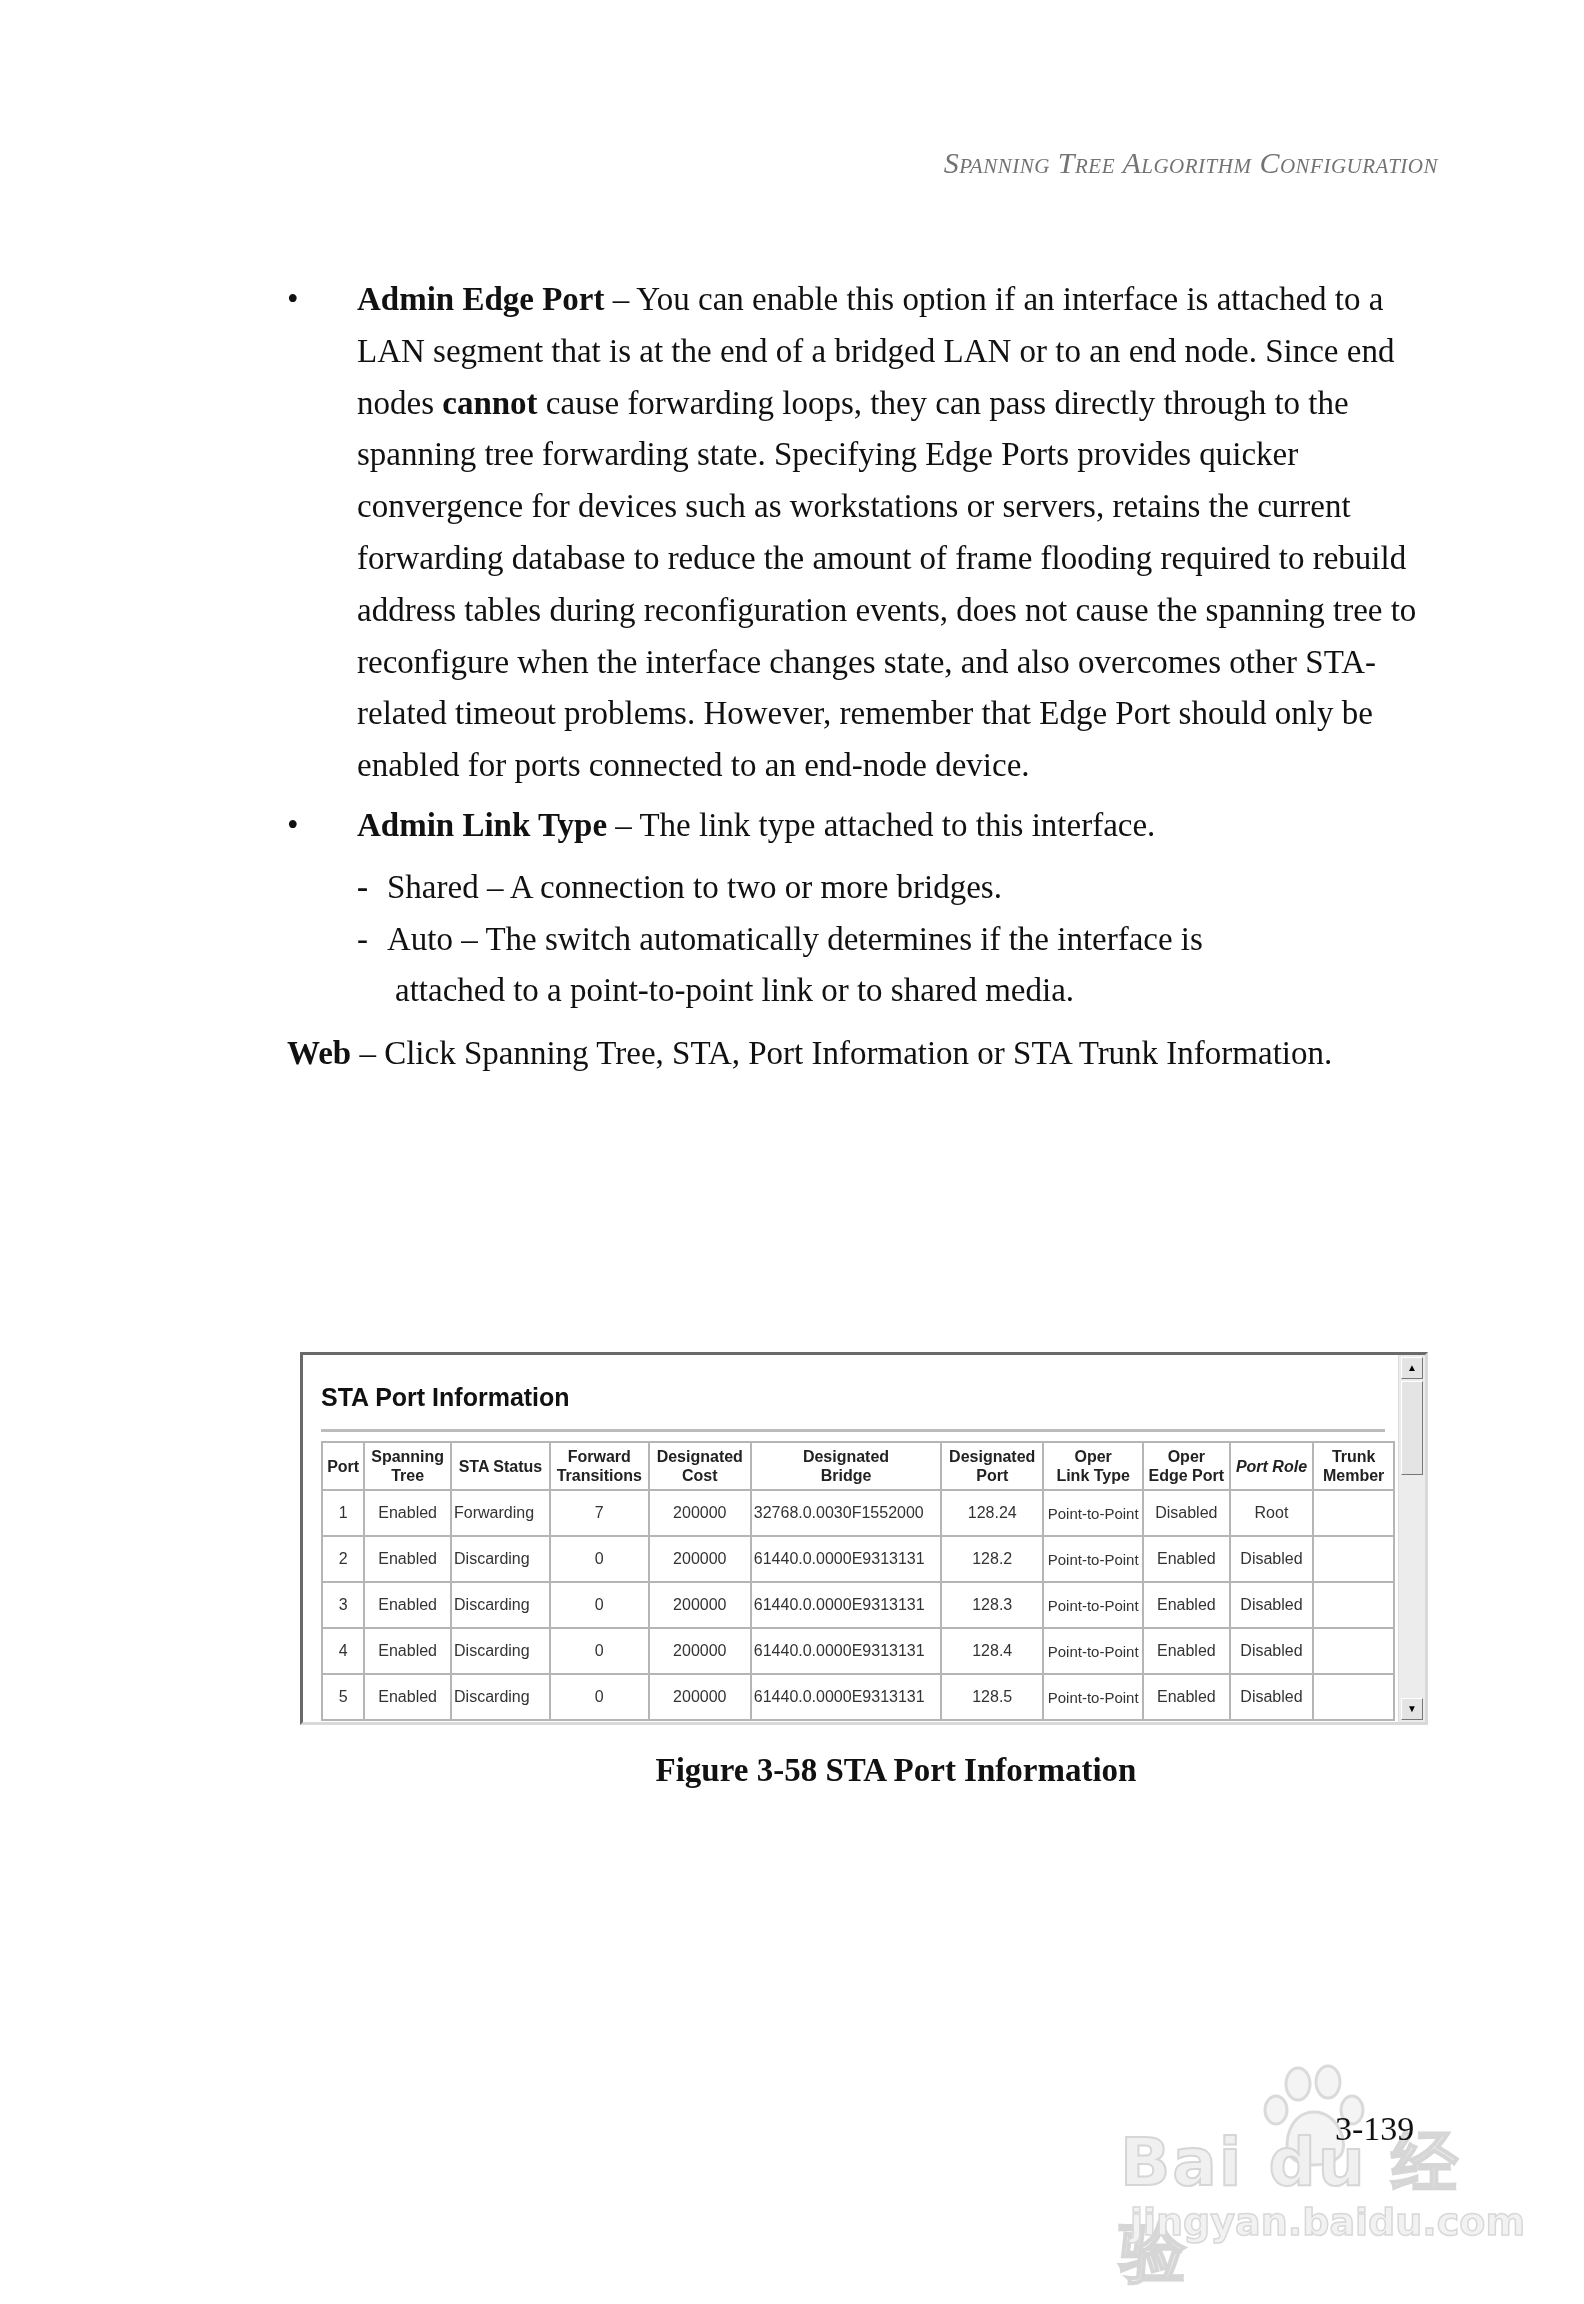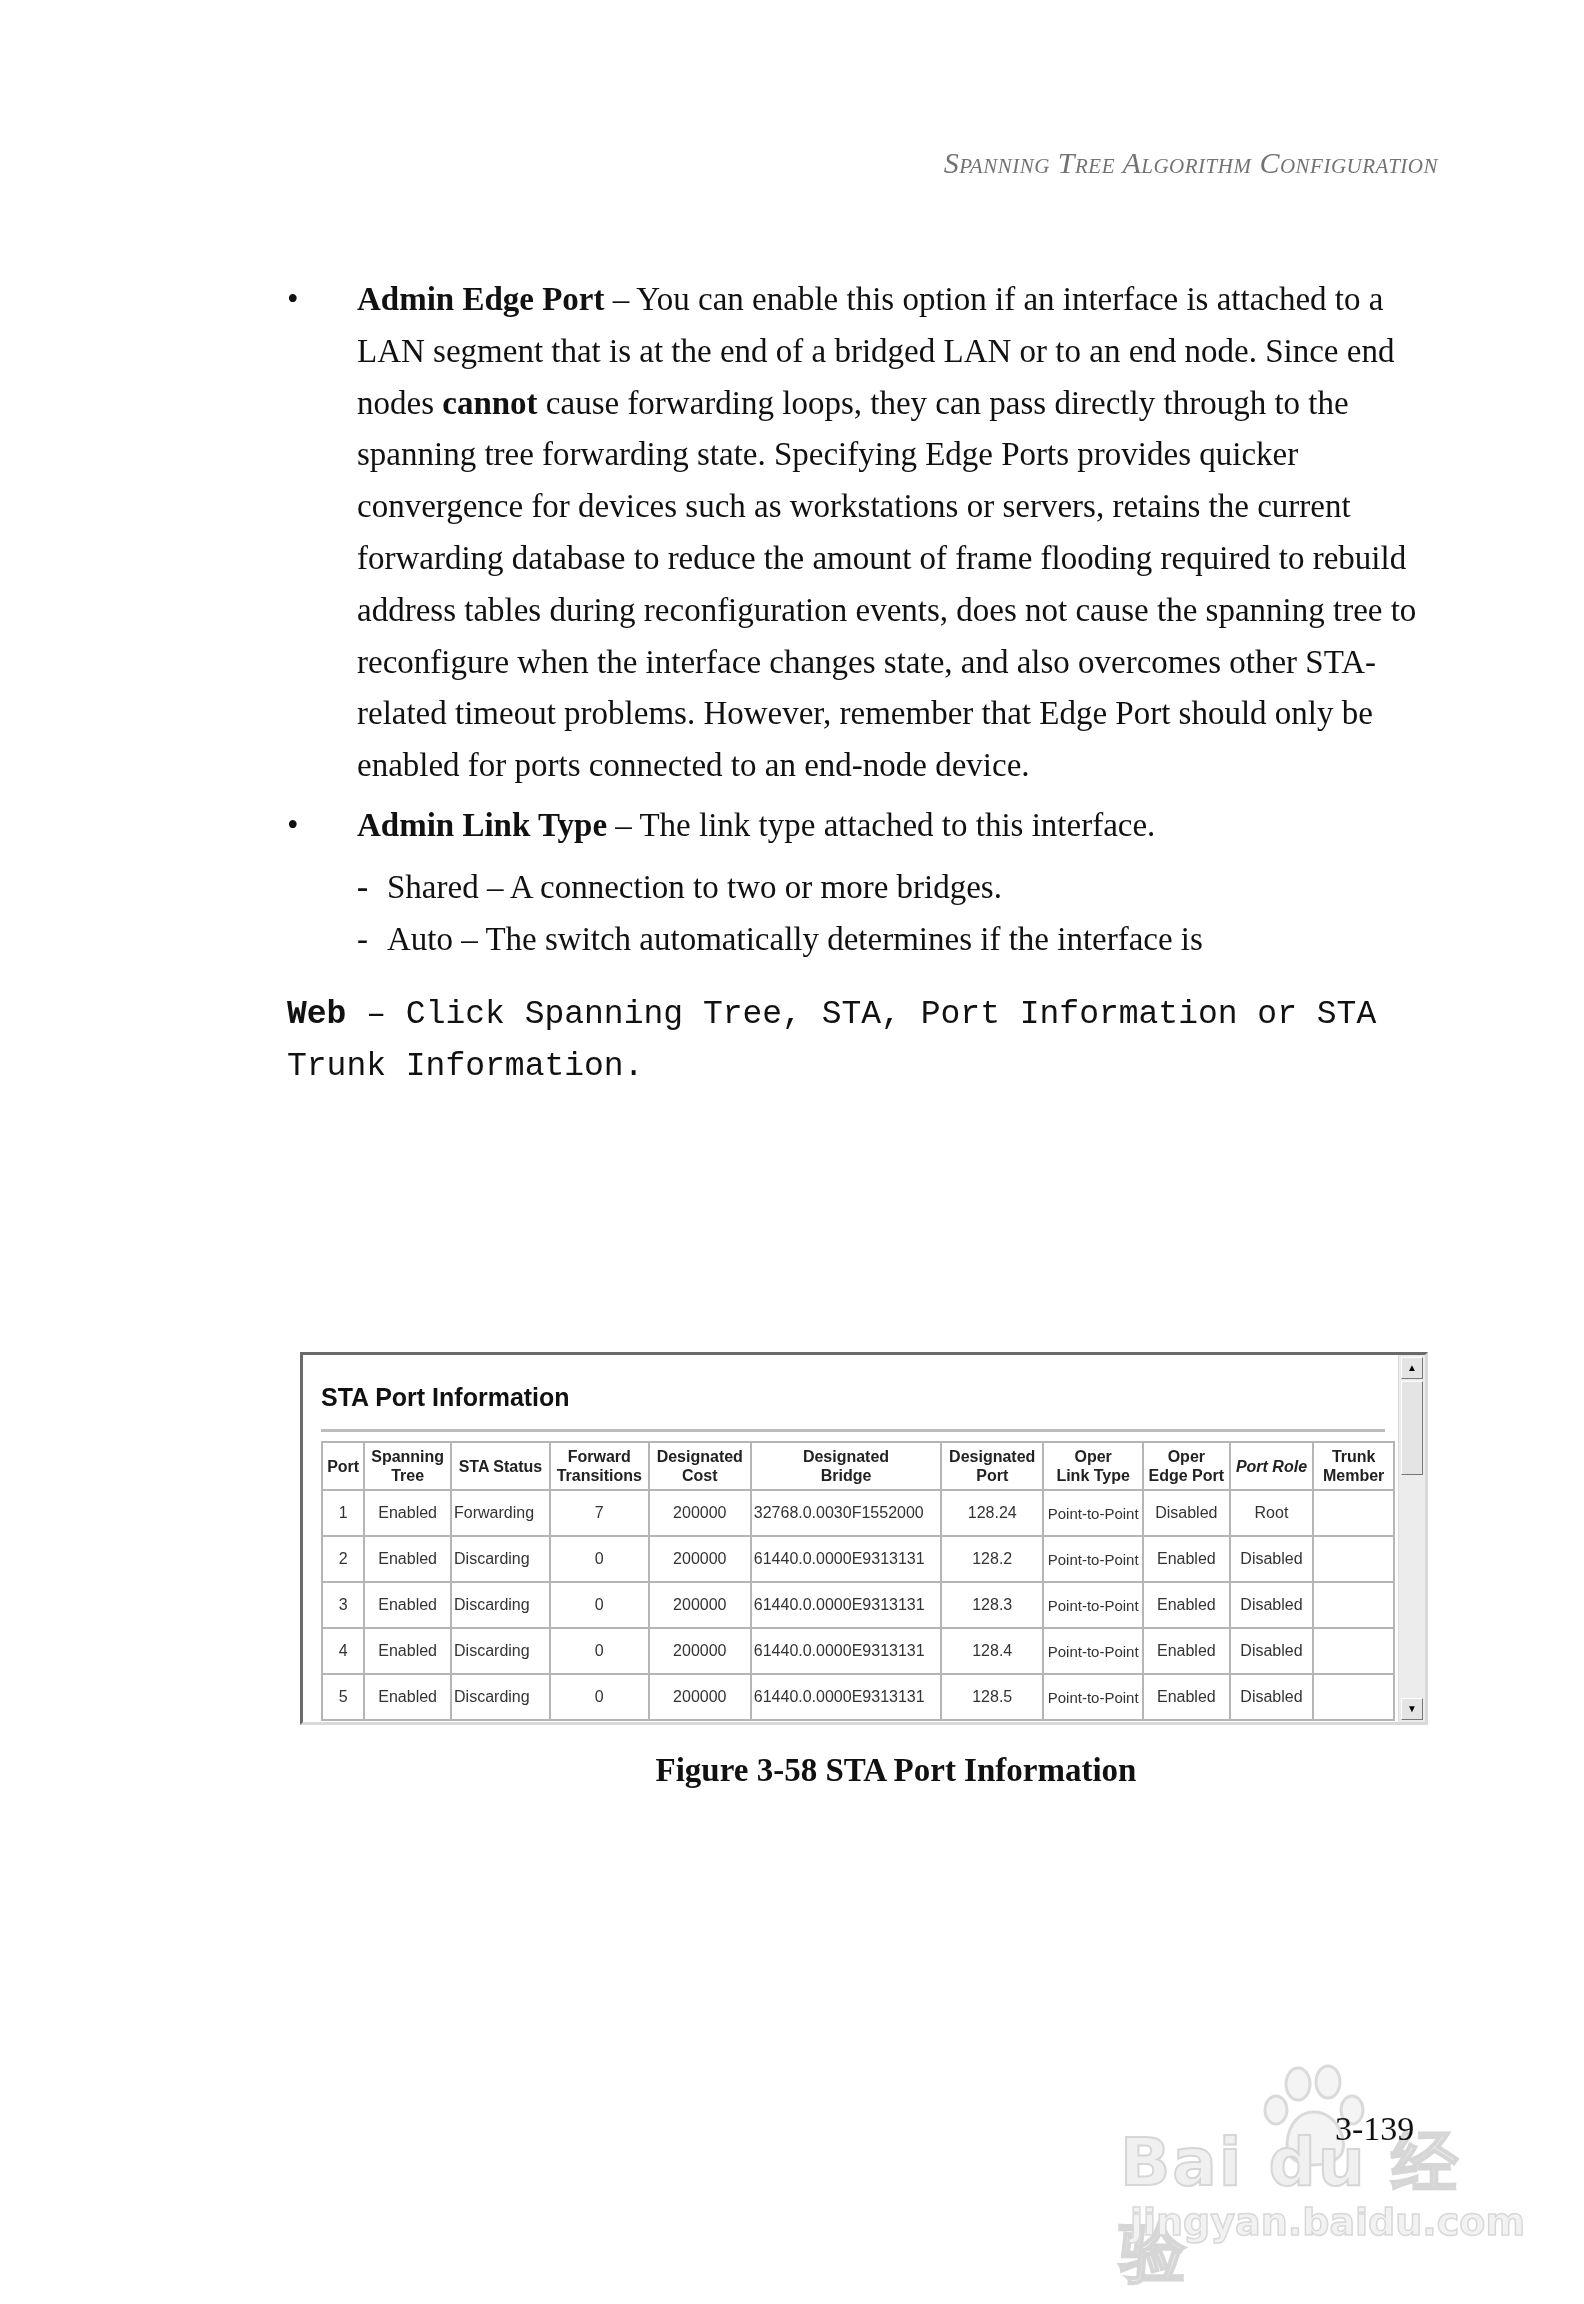--- a/index.html
+++ b/index.html
@@ -10,21 +10,21 @@
                   font-size: 30px; font-variant: small-caps; letter-spacing: 0.5px; color: #737373; }
 
   .body-text { position: absolute; left: 287px; top: 274px; width: 1150px; font-size: 33px; line-height: 51.8px; }
   .bullet { position: relative; padding-left: 70px; }
   .bullet .dot { position: absolute; left: 0; top: 0; }
   .bullet b { font-weight: bold; }
   .sublist { margin-top: 10px; padding-left: 70px; }
   .sub { position: relative; padding-left: 30px; }
   .sub .dash { position: absolute; left: 0; }
   .sub .cont { display: block; padding-left: 8px; }
-  .web { margin-top: 24px; font-family: Liberation Mono, monospace; }
+  .web { margin-top: 11px; }
 
   
   .figure { position: absolute; left: 300px; top: 1352px; width: 1128px; height: 373px;
             border: 3px solid #6a6a6a; border-right-color: #d9d9d9; border-bottom-color: #d9d9d9;
             background: #fff; font-family: "Liberation Sans", "DejaVu Sans", sans-serif; overflow: hidden; box-sizing: border-box; }
   .fig-inner { position: absolute; left: 4px; top: 4px; right: 30px; bottom: 0; }
   .fig-title { position: absolute; left: 14px; top: 24px; font-size: 25px; font-weight: bold; color: #111; }
   .fig-rule { position: absolute; left: 14px; right: 10px; top: 70px; height: 3px; background: #bcbcbc; }
   table.sta { position: absolute; left: 14px; top: 82px; border-collapse: collapse; font-size: 16px; color: #333; }
   table.sta th, table.sta td { border: 2px solid #b5b5b5; text-align: center; padding: 0 2px; }
@@ -64,21 +64,21 @@
     <span class="dot">•</span>
     <b>Admin Edge Port</b><span> – You can enable this option if an interface is attached to a LAN segment that is at the end of a bridged LAN or to an end node. Since end nodes </span><b>cannot</b><span> cause forwarding loops, they can pass directly through to the spanning tree forwarding state. Specifying Edge Ports provides quicker convergence for devices such as workstations or servers, retains the current forwarding database to reduce the amount of frame flooding required to rebuild address tables during reconfiguration events, does not cause the spanning tree to reconfigure when the interface changes state, and also overcomes other STA-related timeout problems. However, remember that Edge Port should only be enabled for ports connected to an end-node device.</span>
   </div>
   <div class="bullet" style="margin-top:8px">
     <span class="dot">•</span>
     <b>Admin Link Type</b><span> – The link type attached to this interface.</span>
   </div>
   <div class="sublist">
     <div class="sub"><span class="dash">-</span></div>
     <div class="sub"><span class="dash">-</span><span>Shared – A connection to two or more bridges.</span></div>
-    <div class="sub"><span class="dash">-</span><span>Auto – The switch automatically determines if the interface is</span></div>
+    <div class="sub"><span class="dash">-</span><span>Auto – The switch automatically determines if the interface is</span><span class="cont">attached to a point-to-point link or to shared media.</span></div>
   </div>
   <div class="web">
     <b>Web</b><span> – Click Spanning Tree, STA, Port Information or STA Trunk Information.</span>
   </div>
 </div>
 
 <div class="figure">
   <div class="fig-inner">
     <div class="fig-title">STA Port Information</div>
     <div class="fig-rule"></div>

